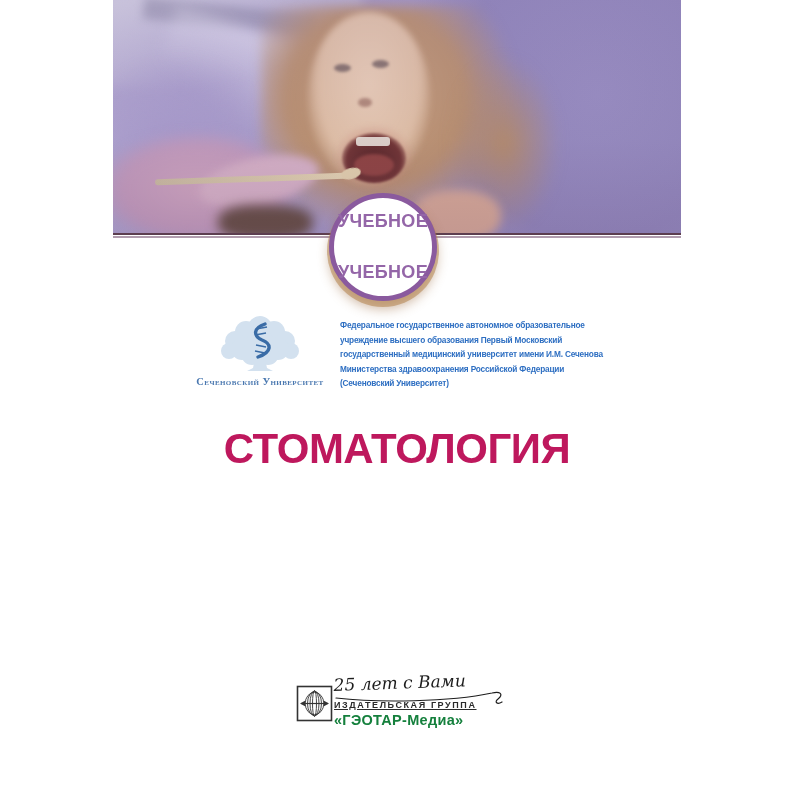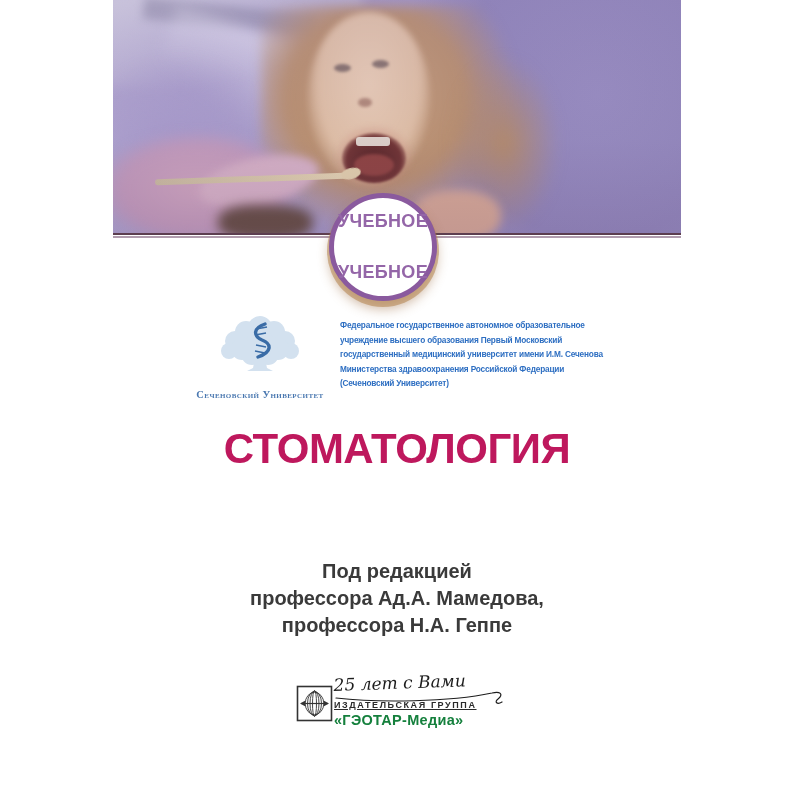--- a/index.html
+++ b/index.html
@@ -57,21 +57,21 @@
   .badge{position:absolute;left:216px;top:193px;width:98px;height:98px;border-radius:50%;
          background:#fff;border:5px solid #8a5a9e;z-index:5;
          box-shadow:0 4px 0 2px rgba(176,124,66,.50), 0 8px 12px rgba(150,100,55,.45);
          display:flex;flex-direction:column;align-items:center;justify-content:center;gap:30px;}
   .badge-line{font:700 18px/21px "Liberation Sans",sans-serif;color:#9466a8;letter-spacing:.3px;}
 
   
   .univ{position:absolute;left:0;top:306px;width:568px;height:92px;}
   .sech-logo{position:absolute;left:72px;top:8px;width:150px;text-align:center;}
   .sech-caption{font:600 10.5px "Liberation Serif",serif;font-variant:small-caps;
-            color:#4a78b0;letter-spacing:.4px;margin-top:13px;}
+            color:#4a78b0;letter-spacing:.4px;margin-top:0;}
   .affil{position:absolute;left:227px;top:12px;width:340px;color:#2e6fc2;
             font:700 9px/14.5px "Liberation Sans",sans-serif;letter-spacing:-.2px;
             transform:scaleX(.92);transform-origin:0 0;}
 
   
   .title{position:absolute;left:0;top:424px;width:568px;text-align:center;color:#be185d;
          font:700 42px/50px "Liberation Sans",sans-serif;letter-spacing:-.5px;}
 
   
   .editors{position:absolute;left:0;top:558px;width:568px;text-align:center;color:#3a3a3a;
@@ -155,25 +155,20 @@
       <div>государственный медицинский университет имени И.М. Сеченова</div>
       <div>Министерства здравоохранения Российской Федерации</div>
       <div>(Сеченовский Университет)</div>
     </div>
   </div>
 
   <div class="title">
     <div>СТОМАТОЛОГИЯ</div>
   </div>
 
-  <div class="editors">
-    <div>Под редакцией</div>
-    <div>профессора Ад.А. Мамедова,</div>
-    <div>профессора Н.А. Геппе</div>
-  </div>
 
   <div class="pub">
     <span class="pub-logo">
       <svg width="37" height="37" viewBox="0 0 37 37">
         <rect x="1.5" y="1.5" width="34" height="34" fill="none" stroke="#333" stroke-width="1.6"></rect>
         <g fill="none" stroke="#333" stroke-width="0.9">
           <ellipse cx="18.5" cy="18.5" rx="2" ry="13"></ellipse>
           <ellipse cx="18.5" cy="18.5" rx="4.5" ry="12.6"></ellipse>
           <ellipse cx="18.5" cy="18.5" rx="7" ry="12"></ellipse>
           <ellipse cx="18.5" cy="18.5" rx="9.3" ry="11.2"></ellipse>

